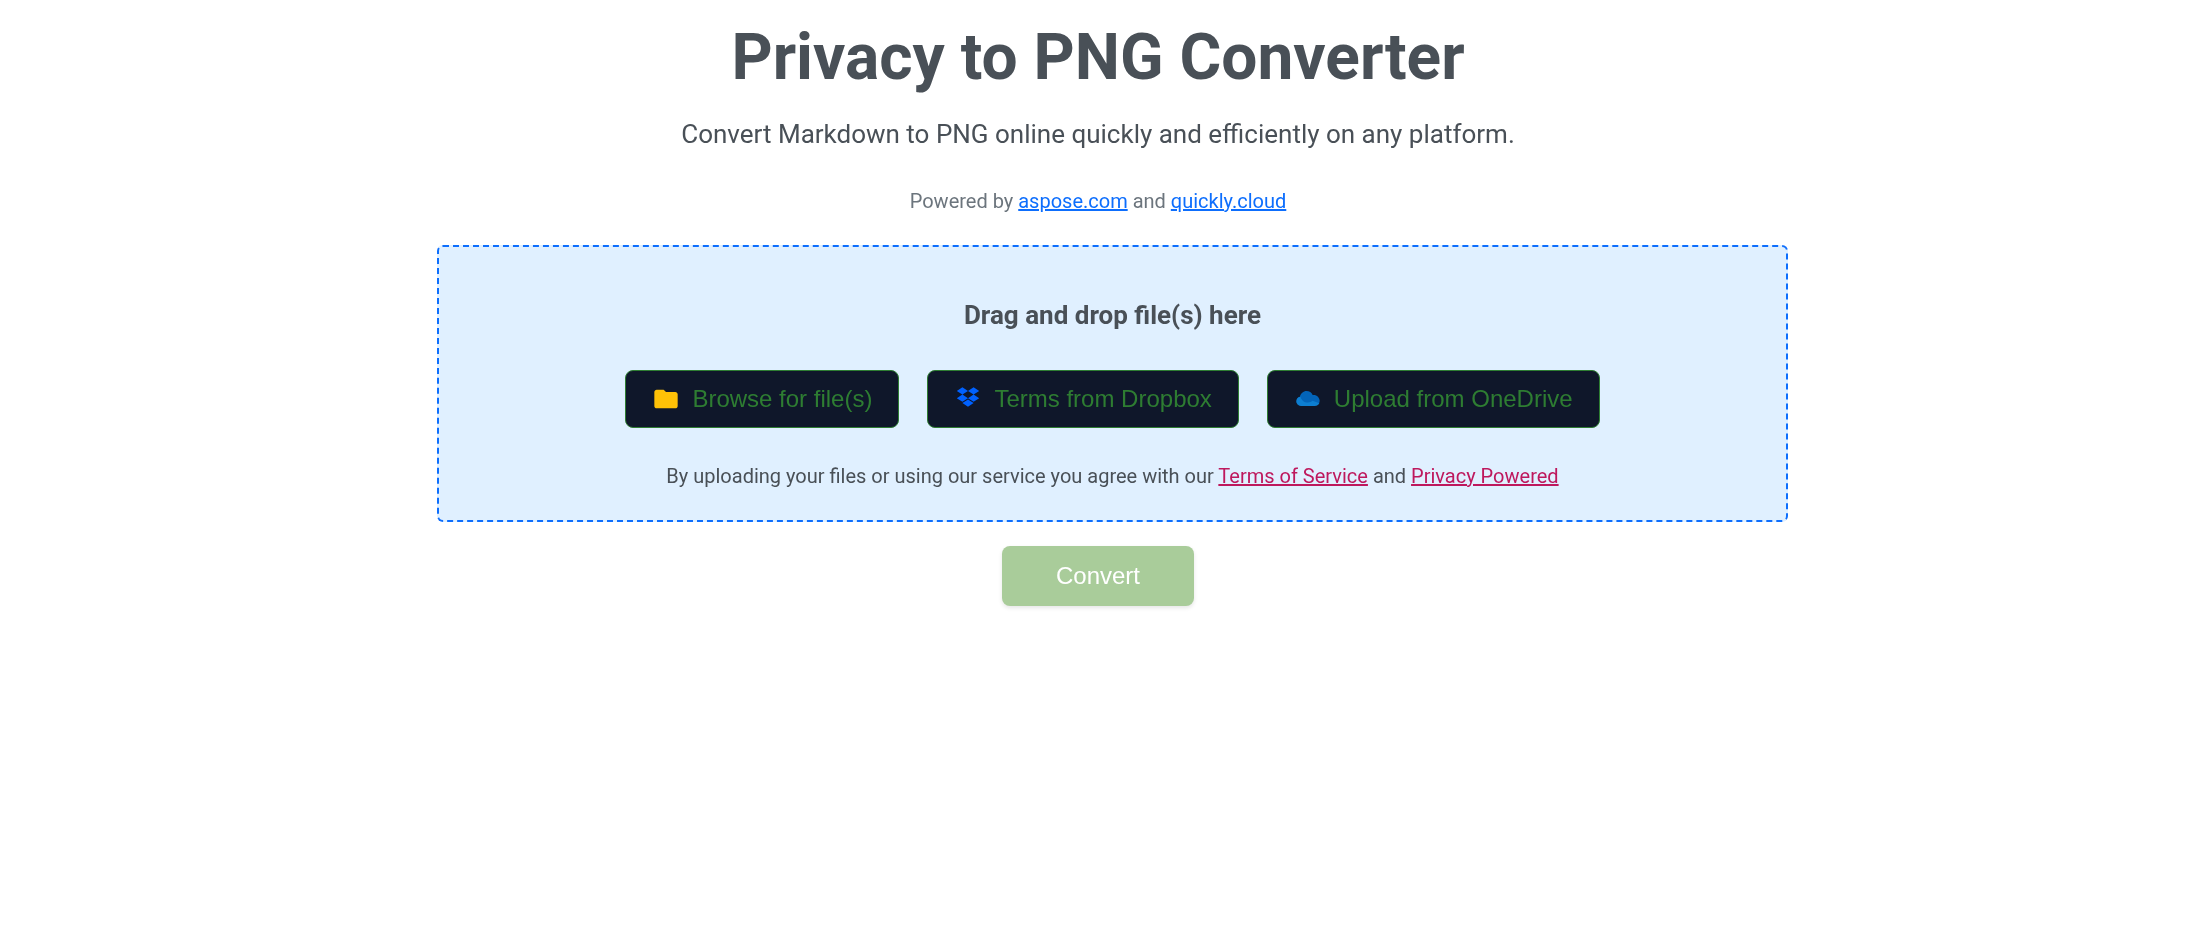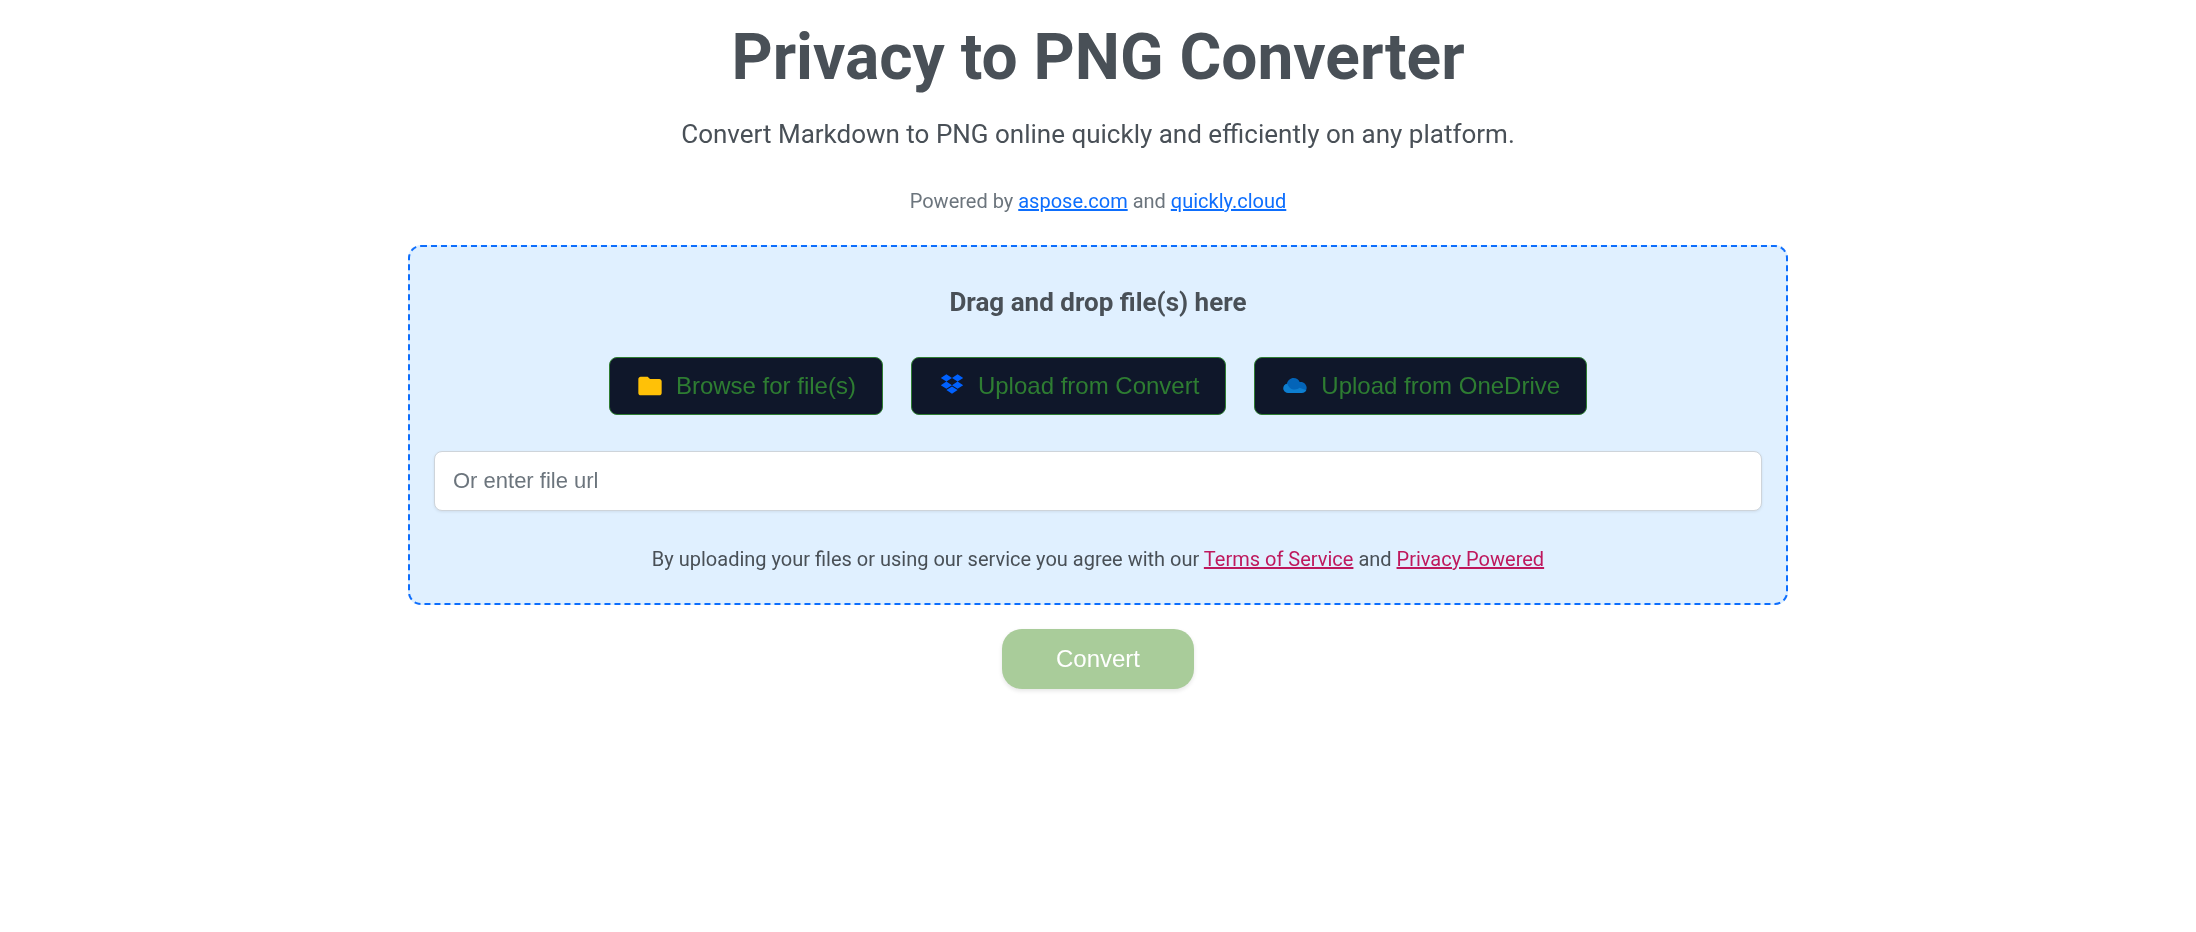--- a/index.html
+++ b/index.html
@@ -36,24 +36,25 @@
       color: #6c757d;
       font-size: 20px;
       margin-bottom: 32px;
     }
     .powered-by a {
       color: #0d6efd;
       text-decoration: underline;
     }
     .dropzone {
       border: 2px dashed #0d6efd;
-      border-radius: 13px;
+      border-radius: 6px;
       background: #e0f0ff;
-      padding: 40px 24px 32px 24px;
+      padding: 53px 24px 32px 24px;
       text-align: center;
+      margin-left: 29px;
     }
     .drag-text {
       font-size: 26px;
       font-weight: 700;
       color: #495057;
       margin-bottom: 40px;
     }
     .upload-buttons {
       display: flex;
       justify-content: center;
@@ -101,21 +102,21 @@
     .agreement a {
       color: #be185d;
       text-decoration: underline;
     }
     .convert-btn {
       display: block;
       margin: 24px auto 0 auto;
       background: #a9cc9a;
       color: #ffffff;
       border: none;
-      border-radius: 20px;
+      border-radius: 8px;
       padding: 16px 54px;
       font-size: 24px;
       cursor: pointer;
       font-weight: 400;
       box-shadow: 0 2px 4px rgba(0,0,0,0.1);
     }
   </style>
 </head>
 <body>
 
@@ -144,36 +145,35 @@
         </span>
         <span>Browse for file(s)</span>
       </button>
 
       <button class="upload-btn">
         <span class="icon-wrap">
           <svg width="28" height="28" viewBox="0 0 24 24">
             <path fill="#0061FF" d="M7.2 2L12 5.1 7.2 8.2 2.4 5.1 7.2 2zm9.6 0l4.8 3.1-4.8 3.1L12 5.1 16.8 2zM2.4 11.3l4.8-3.1L12 11.3l-4.8 3.1-4.8-3.1zm14.4-3.1l4.8 3.1-4.8 3.1L12 11.3l4.8-3.1zM7.2 15.5L12 18.6l4.8-3.1L12 12.4l-4.8 3.1z"></path>
           </svg>
         </span>
-        <span>Upload from Convert</span>
+        <span>Terms from Dropbox</span>
       </button>
 
       <button class="upload-btn">
         <span class="icon-wrap">
           <svg width="28" height="28" viewBox="0 0 24 24">
             <path fill="#0364B8" d="M6 18c-2.2 0-4-1.8-4-4 0-1.9 1.3-3.5 3.1-3.9C5.6 7.3 8 5.2 10.8 5.2c2.3 0 4.3 1.4 5.2 3.4.3 0 .6-.1.9-.1 2.8 0 5.1 2.3 5.1 5.1 0 2.5-1.8 4.4-4.2 4.4H6z"></path>
             <path fill="#1490DF" d="M17.8 18H6c-2.2 0-4-1.8-4-4 0-1.9 1.3-3.5 3.1-3.9l.4-.1c.7 2.9 3.3 5 6.4 5 1.5 0 2.9-.5 4-1.4l5.9 2.1c-.7 1.4-2.2 2.3-4 2.3z" opacity="0.6"></path>
           </svg>
         </span>
         <span>Upload from OneDrive</span>
       </button>
 
     </div>
 
-    <input type="text" class="url-input" placeholder="Or enter file url" style="">
 
     <p class="agreement">
       <span>By uploading your files or using our service you agree with our </span><a href="#">Terms of Service</a><span> and </span><a href="#">Privacy Powered</a>
     </p>
 
   </div>
 
   <button class="convert-btn">Convert</button>
 
 </div>

